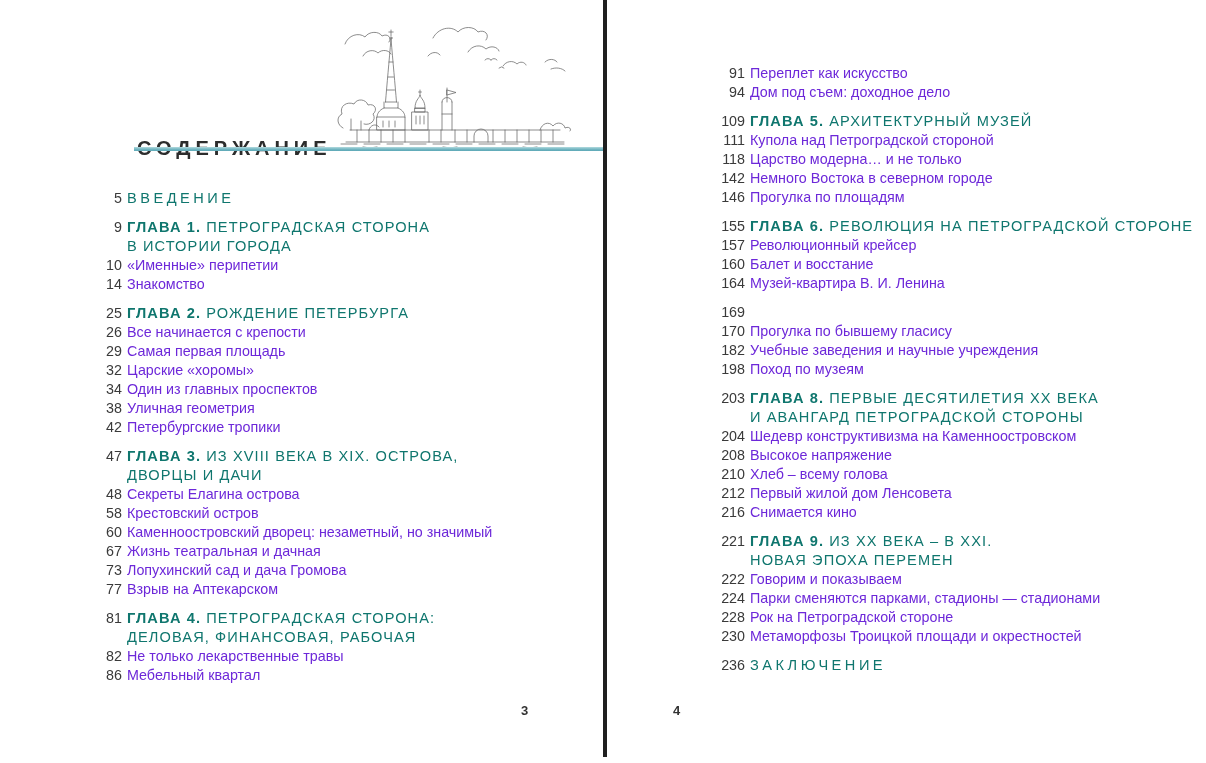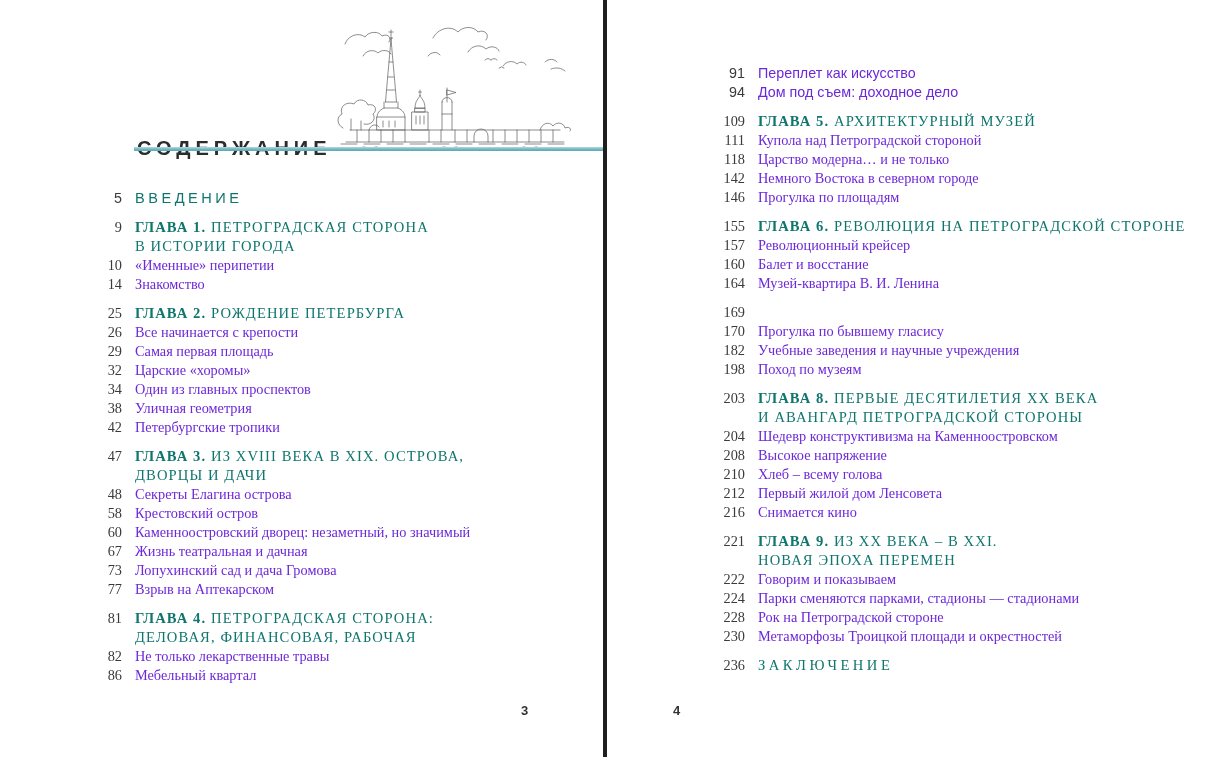--- a/index.html
+++ b/index.html
@@ -15,22 +15,22 @@
   }
   .rule{
     position:absolute;left:134px;top:147px;width:470px;height:4px;
     background:linear-gradient(to bottom,#b2dade 0%,#74b6c2 55%,#5ca8b6 100%);
   }
   .sketch{position:absolute;left:333px;top:22px;width:246px;height:126px;}
   .sketch svg{width:100%;height:100%;}
   .entries{position:absolute;}
   #left-entries{left:91px;top:189px;width:500px;}
   #right-entries{left:705px;top:64px;width:498px;}
-  .toc-group + .toc-group{margin-top:10px;font-family:Liberation Serif, serif;}
-  .toc-row{display:flex;gap:13px;line-height:19px;white-space:nowrap;}
+  .toc-group + .toc-group{margin-top:10px;}
+  .toc-row{display:flex;gap:5px;line-height:19px;white-space:nowrap;}
   .toc-num{flex:0 0 31px;text-align:right;font-size:14.3px;color:#3a3a3a;}
   #right-entries .toc-num{flex-basis:40px;}
   .toc-text{font-size:14.3px;color:#6d28d9;}
   .toc-text.caps{font-size:14.6px;letter-spacing:1.1px;color:#0f766e;}
   .toc-text.intro-caps{letter-spacing:3.5px;text-align:right;}
   .ch-label{font-weight:bold;}
   .pagenum{position:absolute;font-size:13px;font-weight:bold;color:#333333;}
   #pn-left{left:521px;top:703px;}
   #pn-right{left:673px;top:703px;}
 </style>

